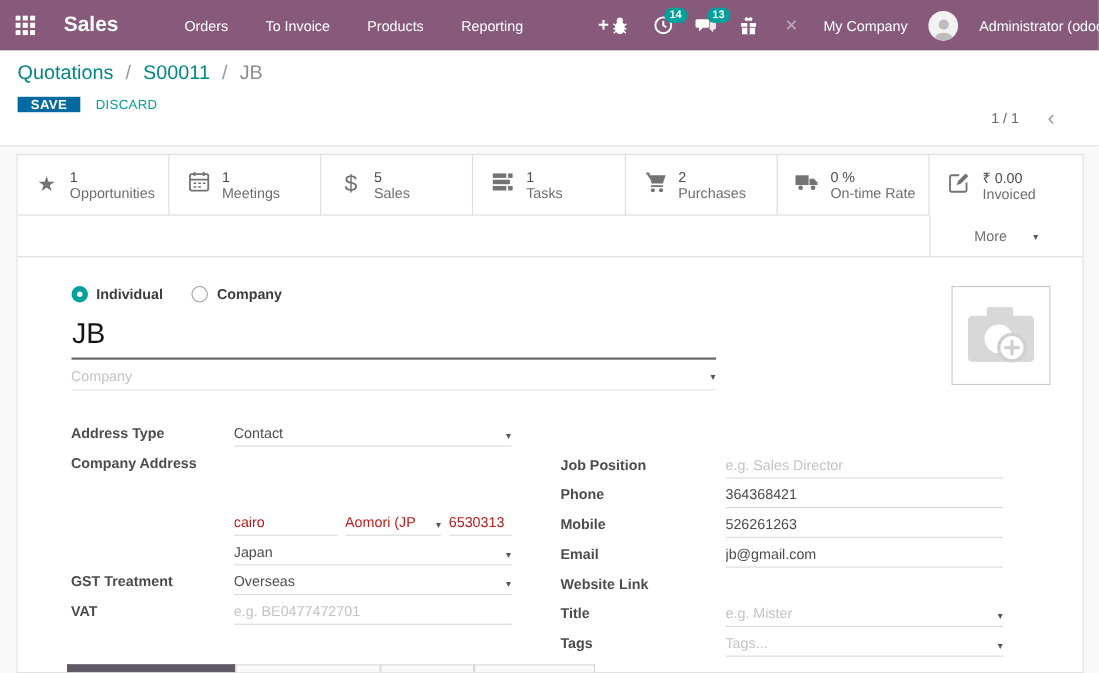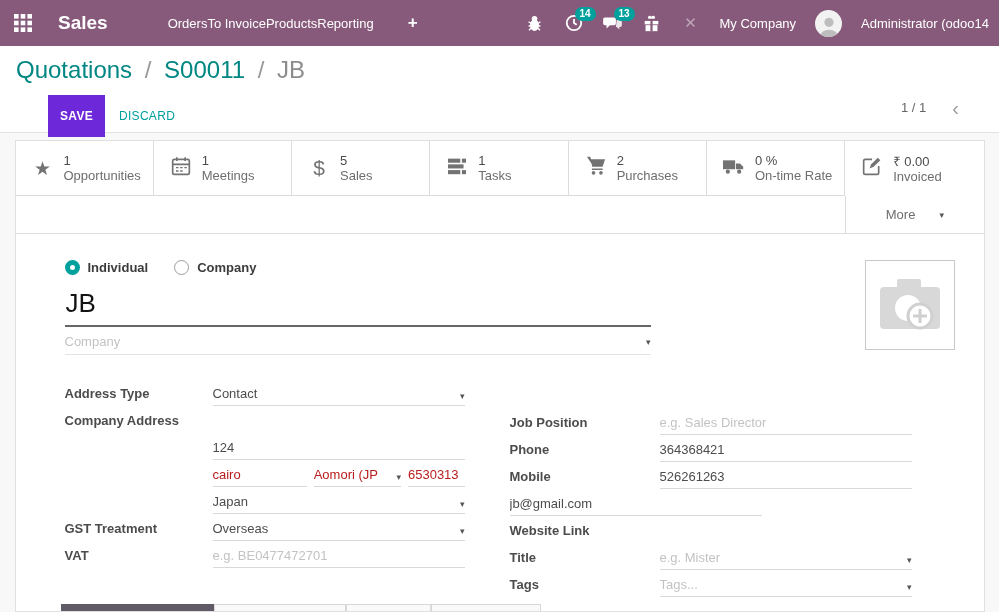--- a/index.html
+++ b/index.html
@@ -5,43 +5,43 @@
   * { margin:0; padding:0; box-sizing:border-box; }
   html,body { width:999px; height:612px; overflow:hidden; background:#fff;
               font-family:"Liberation Sans", sans-serif; font-size:13px; color:#4c4c4c; }
 
   
   .navbar { height:46px; background:#875A7B; display:flex; align-items:center;
             padding:0 10px 0 14px; white-space:nowrap; overflow:hidden; }
   .navbar * { color:#fff; }
   .apps-icon { width:18px; height:18px; margin-right:26px; cursor:pointer; flex:none; }
   .brand { font-size:19px; font-weight:bold; margin-right:60px; cursor:pointer; }
-  .nav-menu { display:flex; align-items:center; }
+  .nav-menu { display:flex; gap:34px; align-items:center; }
   .nav-item { font-size:13px; cursor:pointer; }
   .nav-plus { font-size:17px; font-weight:bold; margin-left:34px; cursor:pointer; }
   .nav-right { margin-left:auto; display:flex; align-items:center; gap:19px; }
   .sysicon { position:relative; width:20px; height:20px; display:flex; align-items:center;
              justify-content:center; cursor:pointer; flex:none; }
   .badge { position:absolute; top:-6px; left:11px; background:#00A09D; color:#fff;
            font-size:10px; line-height:10px; padding:2px 5px; border-radius:8px; font-weight:bold; }
   .dimmed { opacity:.45; }
   .avatar { width:27px; height:27px; border-radius:50%; background:#f2f2f2; overflow:hidden;
             display:flex; align-items:flex-end; justify-content:center; flex:none; cursor:pointer; }
   .username { font-size:13px; }
 
   
   .control-panel { height:87px; padding:10px 16px 0 16px; border-bottom:1px solid #e2e2e2;
                    background:#fff; position:relative; }
-  .breadcrumb { font-size:24px; color:#888; }
+  .breadcrumb { font-size:18px; color:#888; }
   .breadcrumb .bc-link { color:#008784; cursor:pointer; }
   .breadcrumb .bc-sep { color:#999; margin:0 6px; }
   .breadcrumb .bc-current { color:#8c8c8c; }
   .cp-buttons { margin-top:11px; display:flex; align-items:center; }
-  .btn-save { background:#6d28d9; color:#fff; border:none; font-size:12px; font-weight:bold;
-              padding:14px 12px; letter-spacing:.3px; cursor:pointer;margin-left:32px; }
+  .btn-save { background:#0369a1; color:#fff; border:none; font-size:12px; font-weight:bold;
+              padding:0 12px; letter-spacing:.3px; cursor:pointer; }
   .btn-discard { background:none; border:none; color:#00A09D; font-size:12px; font-weight:normal;
                  margin-left:14px; letter-spacing:.3px; cursor:pointer; }
   .pager { position:absolute; right:40px; top:54px; color:#666; font-size:13px; display:flex;
            align-items:center; gap:26px; }
   .pager-chevron { font-size:20px; color:#9a9a9a; cursor:pointer; line-height:14px; }
 
   
   .content { height:479px; background:#f8f8f8; padding-top:7px; }
   .sheet { width:970px; margin:0 auto; background:#fff; border:1px solid #dfdfdf;
            height:472px; position:relative; }
@@ -333,23 +333,20 @@
             <span class="fval">
               <input type="text" value="Contact" style="">
               <span class="caret">▾</span>
             </span>
           </div>
           <div class="frow">
             <span class="flabel">Company Address</span>
           </div>
           <div class="frow">
             <span class="flabel"></span>
-            <span class="fval">
-              <input type="text" value="124" style="">
-            </span>
           </div>
           <div class="frow">
             <span class="flabel"></span>
             <span class="citygrp">
               <span class="sub city">
                 <input type="text" value="cairo" style="">
               </span>
               <span class="sub state">
                 <input type="text" value="Aomori (JP" style="">
                 <span class="caret">▾</span>
@@ -394,20 +391,21 @@
               <input type="text" value="364368421" style="">
             </span>
           </div>
           <div class="frow">
             <span class="flabel">Mobile</span>
             <span class="fval">
               <input type="text" value="526261263" style="">
             </span>
           </div>
           <div class="frow">
+            <span class="flabel">Email</span>
             <span class="fval">
               <input type="text" value="jb@gmail.com" style="">
             </span>
           </div>
           <div class="frow">
             <span class="flabel">Website Link</span>
           </div>
           <div class="frow">
             <span class="flabel">Title</span>
             <span class="fval">

